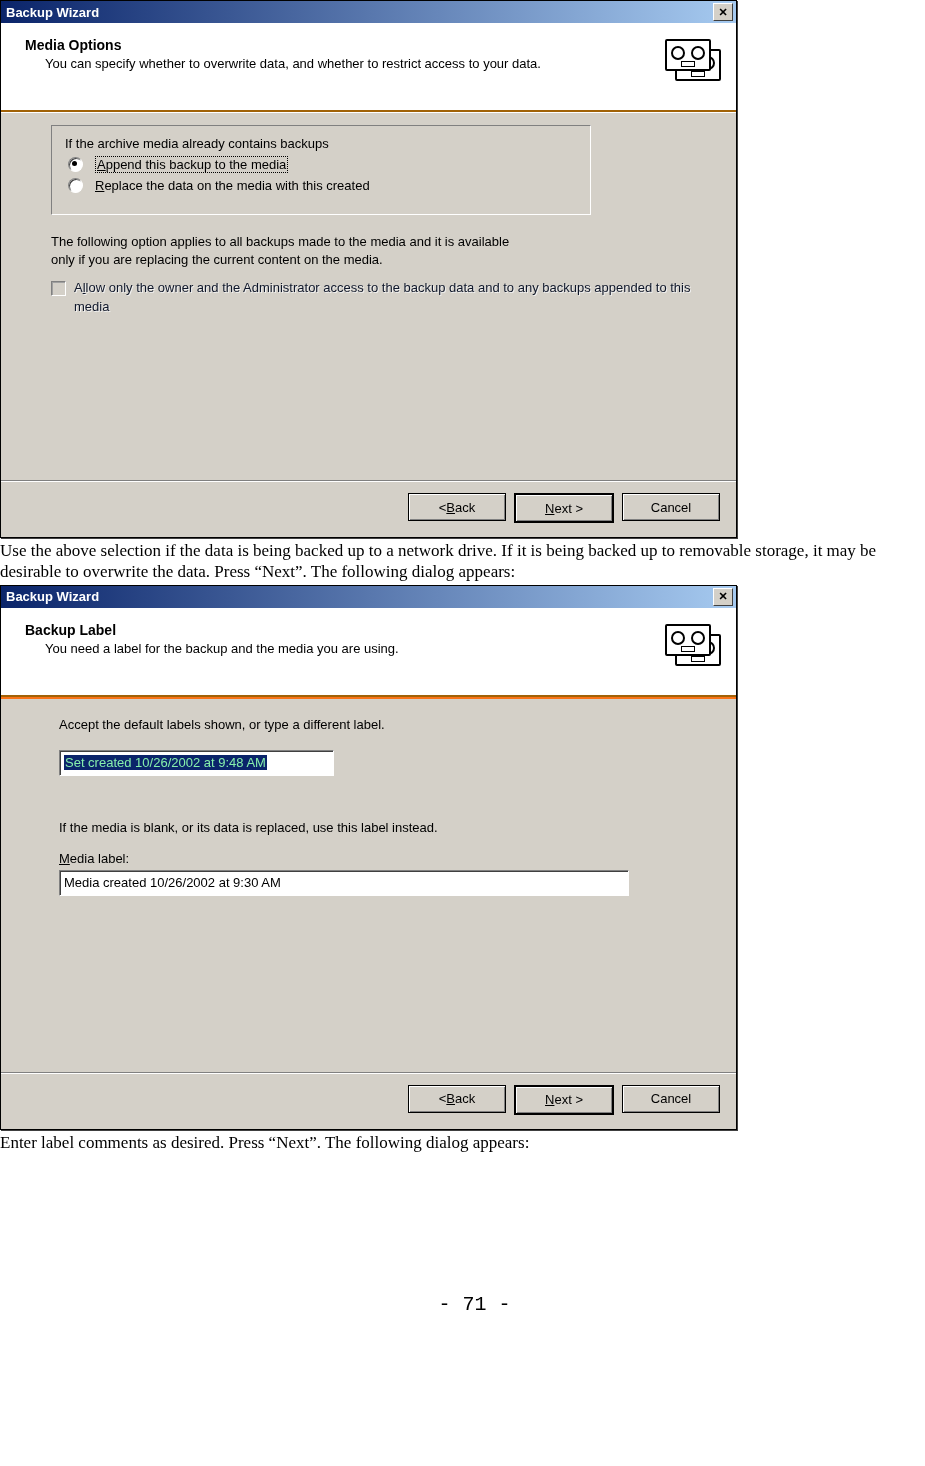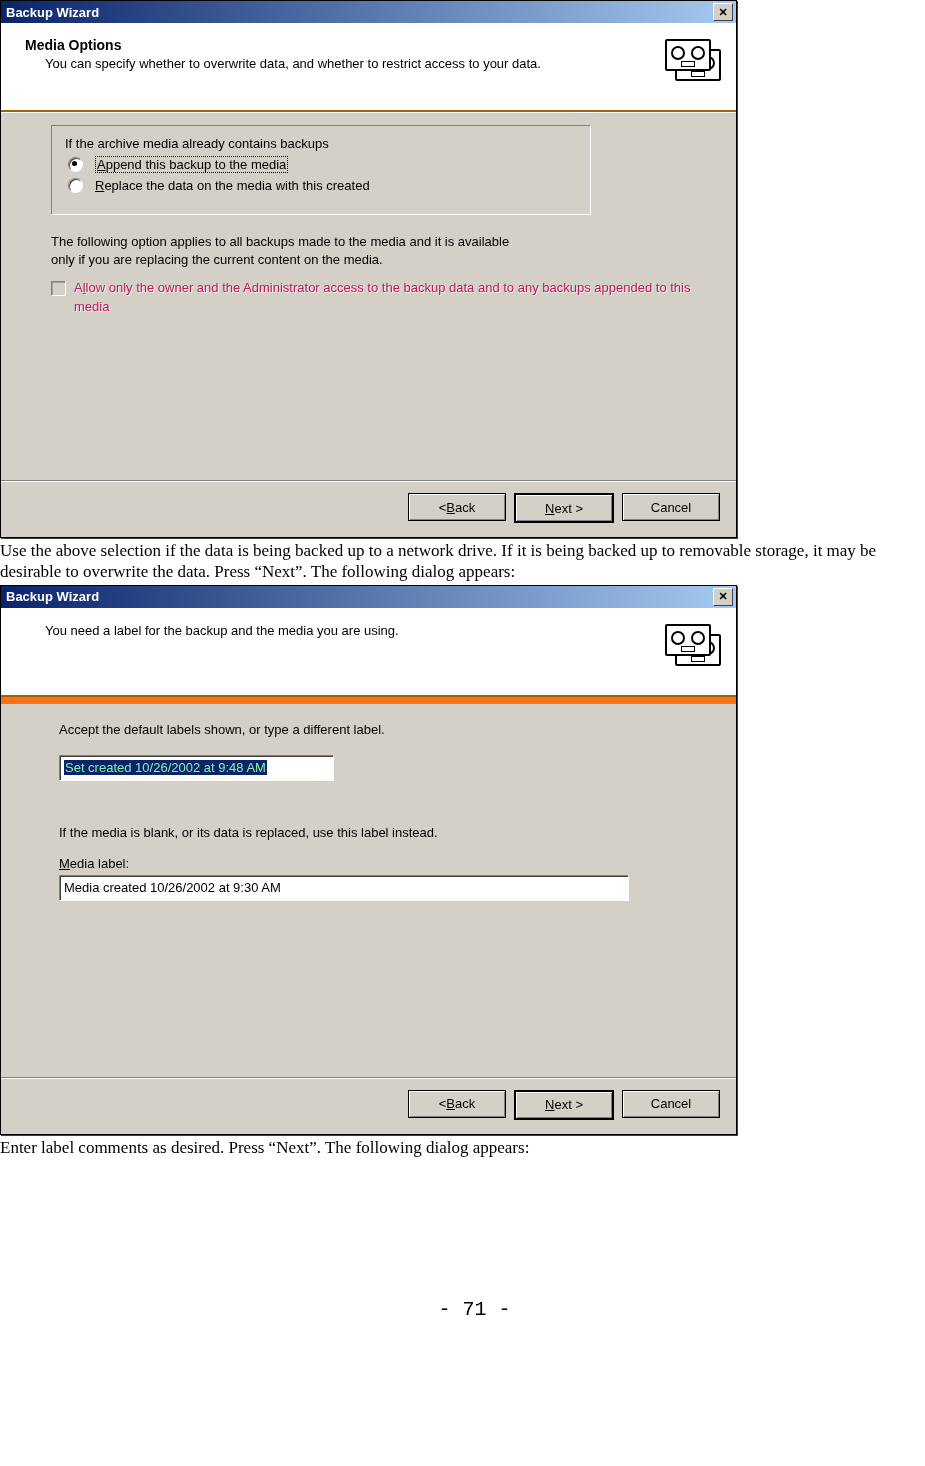--- a/index.html
+++ b/index.html
@@ -184,28 +184,28 @@
   .checkbox-box {
     width: 13px; height: 13px;
     border: 1px solid #808080;
     background: #d4d0c8;
     border-right-color: #fff;
     border-bottom-color: #fff;
     box-shadow: inset 1px 1px 0 #a0a0a0;
     flex-shrink: 0;
     margin-top: 2px;
   }
-  .disabled-text { color: #be185d; text-shadow: 1px 1px 0 #f0f0f0; }
+  .disabled-text { color: #0f172a; text-shadow: 1px 1px 0 #f0f0f0; }
 
   
   .plain-content {
     background: #d4d0c8;
     padding: 18px 36px 10px 58px;
     min-height: 345px;
-    border-top: 7px solid #f97316;
+    border-top: 2px solid #f97316;
   }
   .form-label {
     font-size: 13px;
     margin-bottom: 4px;
   }
   .text-input {
     width: 560px;
     height: 20px;
     border: 1px solid #808080;
     border-right-color: #fff;
@@ -308,20 +308,21 @@
 
 <div class="doc-text">Use the above selection if the data is being backed up to a network drive.  If it is being backed up to removable storage, it may be desirable to overwrite the data.  Press “Next”.  The following dialog appears:</div>
 
 <div class="dialog">
   <div class="titlebar">
     <span>Backup Wizard</span>
     <div class="title-close">✕</div>
   </div>
   <div class="header-strip">
     <div class="header-text">
+      <div class="header-title">Backup Label</div>
       <div class="header-sub">You need a label for the backup and the media you are using.</div>
     </div>
     <div class="media-icon">
       <div class="tape back">
           <div class="reel l"></div>
           <div class="reel r"></div>
           <div class="slot"></div>
         </div>
       <div class="tape front">
           <div class="reel l"></div>

